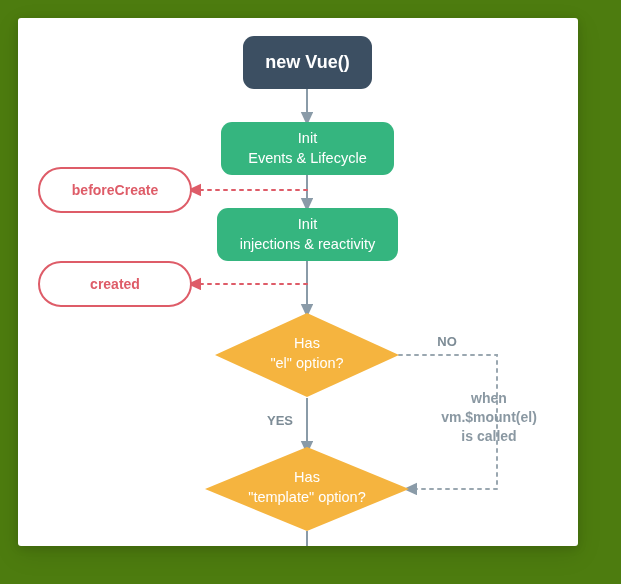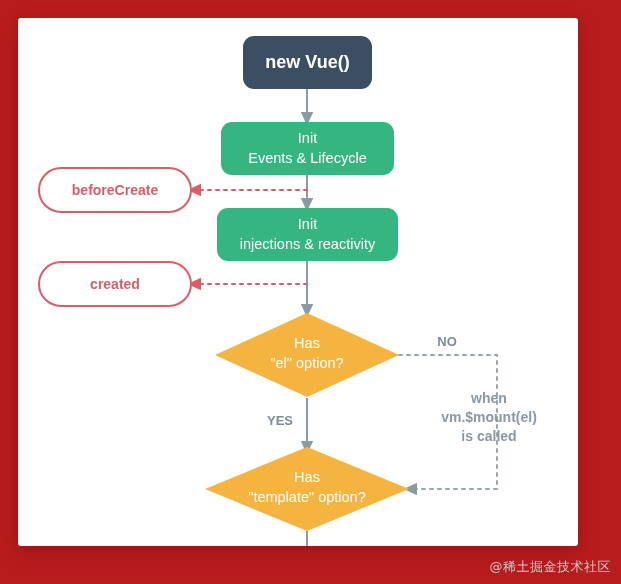--- a/index.html
+++ b/index.html
@@ -13,21 +13,21 @@
     font-family: "Liberation Sans", sans-serif;
     overflow: hidden;
     position: relative;
   }
 
   #screenshot {
     position: absolute;
     inset: 0;
     width: 621px;
     height: 584px;
-    background: #b91c1c;
+    background: #4d7c0f;
   }
 
   
   .card {
     position: absolute;
     left: 18px;
     top: 18px;
     width: 560px;
     height: 528px;
     background: #ffffff;
@@ -174,15 +174,14 @@
 
     <text class="edge-label" x="280" y="422">YES</text>
 
     <g>
       <text class="note-text" x="489" y="399">when</text>
       <text class="note-text" x="489" y="418">vm.$mount(el)</text>
       <text class="note-text" x="489" y="437">is called</text>
     </g>
   </svg>
 
-  <div class="watermark">@稀土掘金技术社区</div>
 
 </div>
 
 </body></html>

